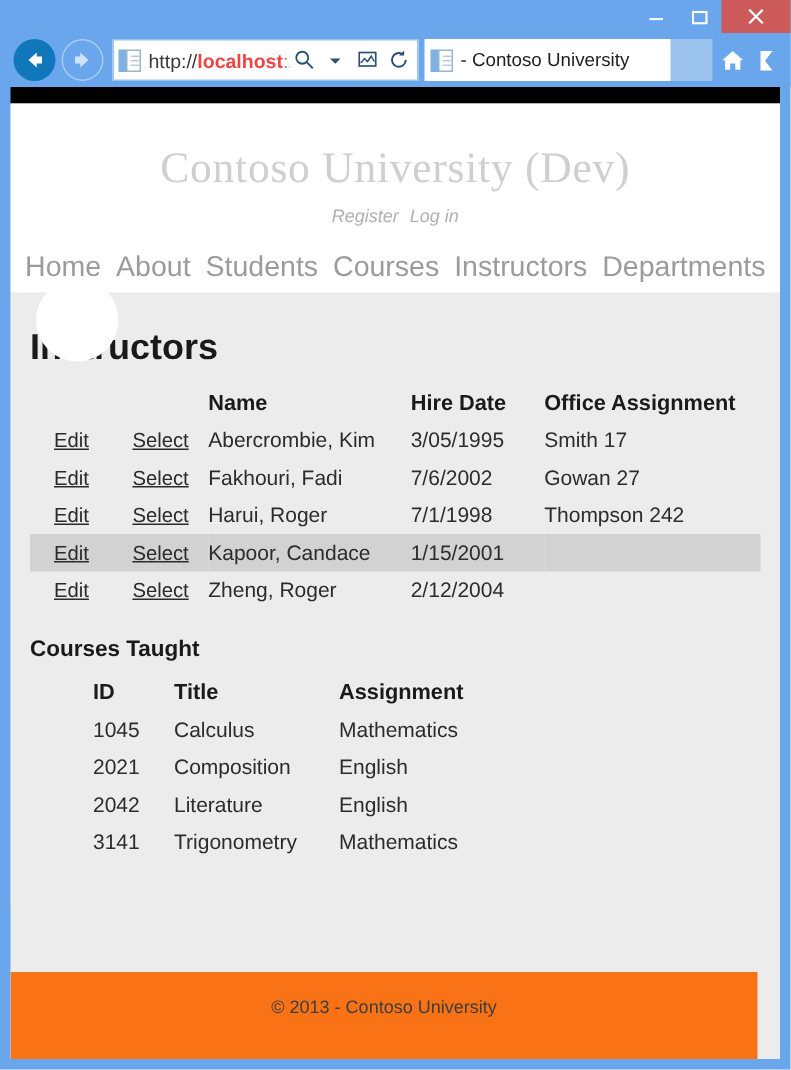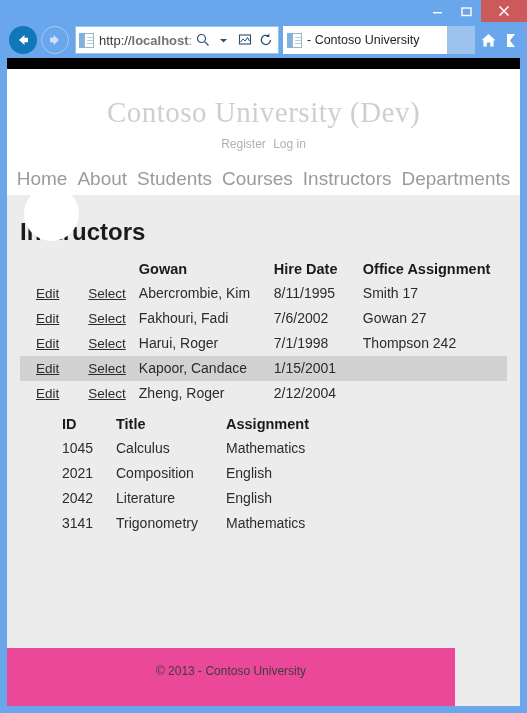--- a/index.html
+++ b/index.html
@@ -119,21 +119,21 @@
   .page-icon .s2::after  { top: 6px; box-shadow: 0 3px 0 #b9c9d6; }
 
   .url-text {
     flex: 1 1 auto;
     font-size: 13px;
     color: #3a3a3a;
     white-space: nowrap;
     overflow: hidden;
     line-height: 15px;
   }
-  .url-text b { font-weight: bold; color: #737373; }
+  .url-text b { font-weight: bold; color: #ef4444; }
   .url-text span.dim { color: #8c8c8c; }
 
   .addr-icons {
     display: flex;
     align-items: center;
     flex: 0 0 auto;
     padding-right: 3px;
     gap: 2px;
   }
   .addr-ico {
@@ -232,21 +232,21 @@
     letter-spacing: 0.5px;
     line-height: 34px;
   }
   .authlinks {
     text-align: center;
     margin-top: 8px;
     font-size: 12px;
     color: #b0b0b0;
     line-height: 14px;
   }
-  .authlinks span { margin: 0 2px; }
+  .authlinks span { margin: 0 2px; font-style: italic; }
 
   .mainnav {
     margin-top: 16px;
     text-align: center;
     font-size: 19px;
     color: #9b9b9b;
     line-height: 24px;
     white-space: nowrap;
   }
   .mainnav span { margin: 0 5px; }
@@ -323,23 +323,23 @@
 
   table.courses { margin-top: 8px; margin-left: 42px; }
   table.courses .col-id { width: 54px; }
   table.courses .col-title { width: 110px; }
 
   .spacer { height: 30px; }
 
   .footer {
     position: absolute;
     bottom: 0; left: 0;
-    width: 448px;
+    width: 498px;
     height: 58px;
-    background: #ec4899;
+    background: #f97316;
     box-sizing: border-box;
   }
   .footer p {
     margin: 0;
     padding-top: 16px;
     text-align: center;
     font-size: 12px;
     color: #3d3d3d;
   }
 </style>
@@ -457,32 +457,32 @@
     <div class="nav-bubble"></div>
 
     <div class="content">
 
       <h1 class="page-title">Instructors</h1>
 
       <table class="grid">
         <thead>
           <tr>
             <th class="cmdcell"></th>
-            <th class="col-name">Gowan</th>
+            <th class="col-name">Name</th>
             <th class="col-date">Hire Date</th>
             <th>Office Assignment</th>
           </tr>
         </thead>
         <tbody>
           <tr>
             <td class="cmdcell">
               <a href="#">Edit</a><a href="#">Select</a>
             </td>
             <td>Abercrombie, Kim</td>
-            <td>8/11/1995</td>
+            <td>3/05/1995</td>
             <td>Smith 17</td>
           </tr>
           <tr>
             <td class="cmdcell">
               <a href="#">Edit</a><a href="#">Select</a>
             </td>
             <td>Fakhouri, Fadi</td>
             <td>7/6/2002</td>
             <td>Gowan 27</td>
           </tr>
@@ -506,20 +506,21 @@
             <td class="cmdcell">
               <a href="#">Edit</a><a href="#">Select</a>
             </td>
             <td>Zheng, Roger</td>
             <td>2/12/2004</td>
             <td></td>
           </tr>
         </tbody>
       </table>
 
+      <h2 class="subtitle">Courses Taught</h2>
 
       <table class="grid courses">
         <thead>
           <tr>
             <th class="col-id">ID</th>
             <th class="col-title">Title</th>
             <th>Assignment</th>
           </tr>
         </thead>
         <tbody>

